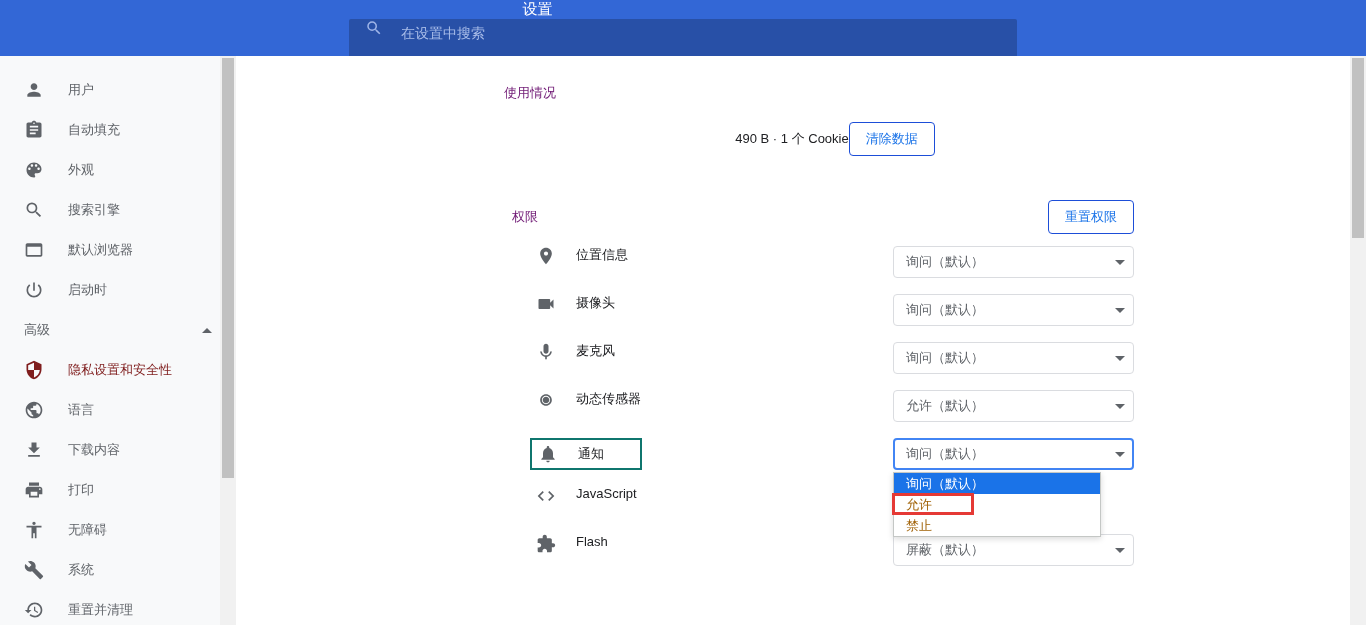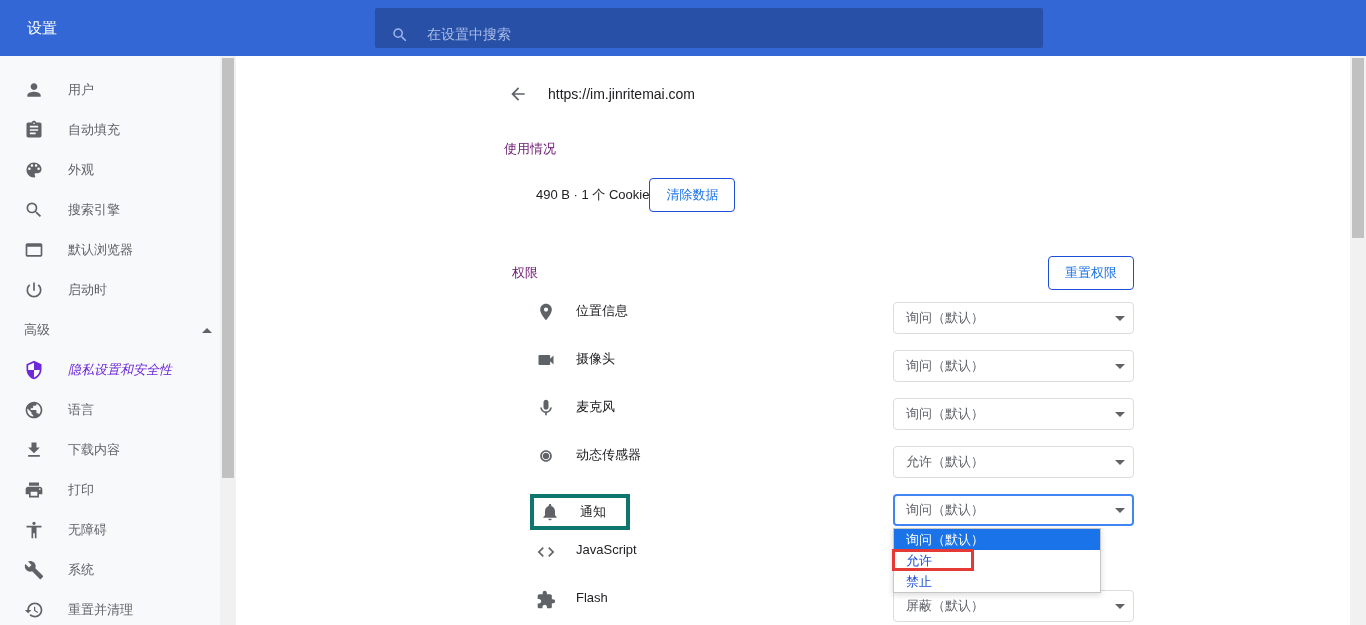--- a/index.html
+++ b/index.html
@@ -1,60 +1,60 @@
 <!DOCTYPE html>
 <html><head>
 <meta charset="utf-8">
 <style>
 * { margin: 0; padding: 0; box-sizing: border-box; font-family: "Microsoft YaHei", Arial, sans-serif; }
 body { width: 1366px; height: 625px; overflow: hidden; background: #fff; }
 
-.header { height: 56px; background: #3367d6; display: flex; align-items: center; }
+.header { height: 56px; background: #3367d6; display: flex; align-items: center; flex-direction: column; }
 .header-title { color: #fff; font-size: 15px; padding-left: 27px; width: 375px; }
-.search-box { background: #2850a7; height: 40px; width: 668px; border-radius: 2px; display: flex; align-items: flex-start; padding: 18px 16px; }
+.search-box { background: #2850a7; height: 40px; width: 668px; border-radius: 2px; display: flex; align-items: flex-end; padding: 18px 16px; }
 .search-box .mag { color: #9fb5e8; margin-right: 18px; }
 .search-box input { background: transparent; border: none; outline: none; color: #fff; font-size: 14px; flex: 1; }
 .search-box input::placeholder { color: #a8bce8; }
 
 .layout { display: flex; height: 569px; gap: 36px; }
 .sidebar { width: 236px; background: #f8f9fa; height: 100%; position: relative; }
 .sb-scroll { position: absolute; right: 0; top: 0; width: 16px; height: 100%; background: #f1f1f1; }
 .sb-thumb { position: absolute; right: 2px; top: 2px; width: 12px; height: 420px; background: #c1c1c1; border-radius: 0; }
 
 .sb-item { display: flex; align-items: center; height: 40px; padding-left: 24px; color: #5f6368; font-size: 13px; cursor: pointer; }
-.sb-item.active { color: #6d28d9; font-style: italic; }
+.sb-item.active { color: #7f1d1d; }
 .sb-item .ico { width: 20px; height: 20px; margin-right: 24px; display: flex; align-items: center; justify-content: center; fill: currentColor; }
 .sb-item .ico svg { width: 20px; height: 20px; }
 .sb-adv { display: flex; align-items: center; justify-content: space-between; height: 40px; padding: 0 24px; color: #5f6368; font-size: 13px; cursor: pointer; }
 
 .main { flex: 1; display: flex; justify-content: center; overflow-y: auto; position: relative; background: #fff; }
 .content { width: 646px; padding-top: 28px; }
 .site-header { display: flex; align-items: center; margin-bottom: 36px; padding-left: 12px; }
 .back-arrow { width: 20px; height: 20px; color: #5f6368; fill: currentColor; cursor: pointer; margin-right: 20px; }
 .site-url { font-size: 14px; color: #202124; }
 
 .section-label { font-size: 13px; color: #701a75; margin-bottom: 20px; padding-left: 8px; }
-.usage-row { display: flex; align-items: center; justify-content: flex-start; padding: 0 8px 0 40px; margin-bottom: 44px; }
+.usage-row { display: flex; align-items: center; justify-content: center; padding: 0 8px 0 40px; margin-bottom: 44px; }
 .usage-text { font-size: 13px; color: #202124; }
 
 .btn-outline { border: 1px solid #1d4ed8; background: #fff; color: #1a73e8; font-size: 13px; padding: 7px 16px; border-radius: 4px; cursor: pointer; }
 
 .perm-header { display: flex; align-items: center; justify-content: space-between; padding: 0 8px; margin-bottom: 12px; }
 .perm-row { display: flex; align-items: flex-start; height: 48px; padding-left: 40px; padding-right: 8px; }
 .perm-icon { width: 20px; height: 20px; color: #5f6368; fill: currentColor; margin-right: 20px; display: flex; align-items: center; justify-content: center; }
 .perm-icon svg { width: 20px; height: 20px; }
 .perm-label { flex: 1; font-size: 13px; color: #202124; }
 .perm-select { width: 241px; height: 32px; border: 1px solid #dadce0; border-radius: 4px; background: #fff; padding: 0 8px 0 12px; font-size: 13px; color: #5f6368; display: flex; align-items: center; justify-content: space-between; cursor: pointer; position: relative; }
 .perm-select.open { border: 2px solid #4285f4; height: 32px; padding: 0 7px 0 11px; }
 .caret { width: 0; height: 0; border-left: 5px solid transparent; border-right: 5px solid transparent; border-top: 5px solid #5f6368; }
 
-.red-box { border: 4px solid #0f766e; padding: 4px 20px 4px 0; margin-left: -6px; }
+.red-box { border: 2px solid #0f766e; padding: 4px 36px 4px 0; margin-left: -6px; }
 
 .dropdown { position: absolute; top: 32px; left: -2px; width: 208px; background: #fff; border: 1px solid #c4c7c5; box-shadow: 0 2px 6px rgba(0,0,0,0.15); z-index: 10; }
-.dd-item { height: 21px; display: flex; align-items: center; padding-left: 12px; font-size: 13px; color: #1d4ed8; cursor: pointer; }
+.dd-item { height: 21px; display: flex; align-items: center; padding-left: 12px; font-size: 13px; color: #a16207; cursor: pointer; }
 .dd-item.sel { background: #1a73e8; color: #fff; }
 .dd-item.hl { position: relative; }
 .dd-red { position: absolute; left: -2px; top: -1px; width: 82px; height: 22px; border: 3px solid #e53935; pointer-events: none; }
 
 .main-scroll { position: absolute; right: 0; top: 0; width: 16px; height: 100%; background: #f1f1f1; }
 .main-thumb { position: absolute; right: 2px; top: 2px; width: 12px; height: 180px; background: #c1c1c1; }
 </style>
 </head>
 <body>
 
@@ -181,26 +181,20 @@
         </span>
       <span>重置并清理</span>
     </div>
     <div class="sb-scroll">
         <div class="sb-thumb"></div>
       </div>
   </div>
 
   <div class="main">
     <div class="content">
-      <div class="site-header">
-        <svg class="back-arrow" viewBox="0 0 24 24">
-            <path d="M20 11H7.83l5.59-5.59L12 4l-8 8 8 8 1.41-1.41L7.83 13H20v-2z"></path>
-          </svg>
-        <span class="site-url">https://im.jinritemai.com</span>
-      </div>
 
       <div class="section-label">使用情况</div>
       <div class="usage-row">
         <span class="usage-text">490 B · 1 个 Cookie</span>
         <button class="btn-outline">清除数据</button>
       </div>
 
       <div class="perm-header">
         <span class="section-label" style="margin:0">权限</span>
         <button class="btn-outline">重置权限</button>

